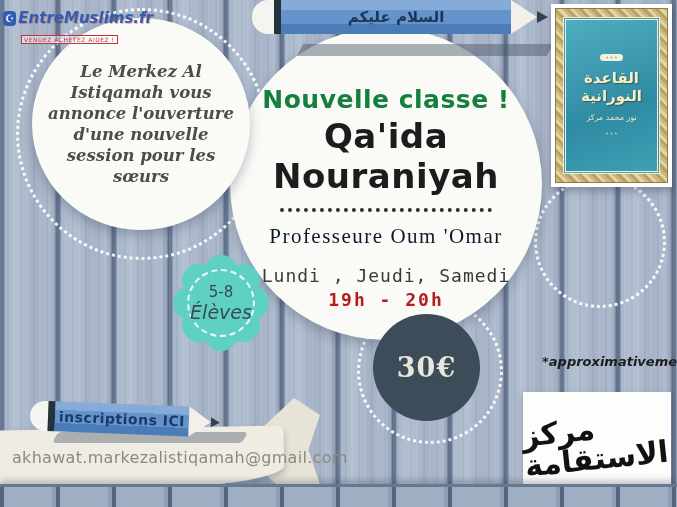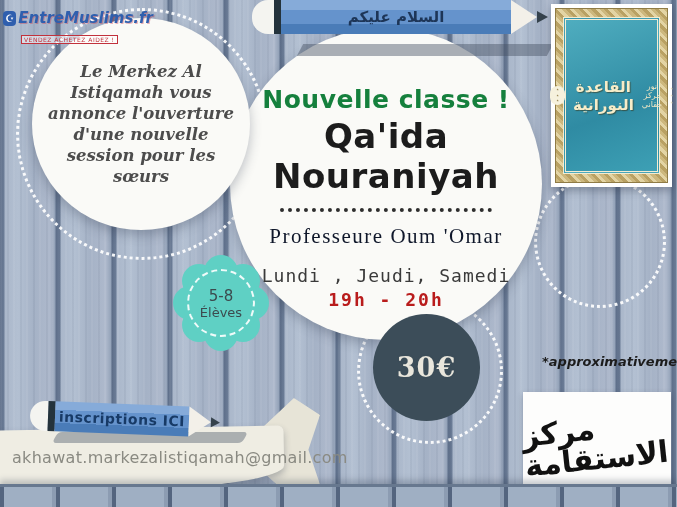--- a/index.html
+++ b/index.html
@@ -57,37 +57,37 @@
   #pencil-bottom .lead{border-top-width:5px;border-bottom-width:5px;border-left-width:9px;}
   #pencil-bottom .body span{font-size:14px;color:#173a66;font-weight:bold;letter-spacing:.5px;}
   #pencil-bottom-shadow{left:55px;top:432px;width:190px;height:11px;background:rgba(70,82,100,.4);transform:skewX(-30deg);border-radius:4px;}
   
   #book{left:551px;top:4px;width:121px;height:183px;background:#fff;padding:4px;box-sizing:border-box;box-shadow:0 4px 8px rgba(40,50,70,.35);}
   #book .frame{width:100%;height:100%;box-sizing:border-box;padding:8px 7px;
     background:repeating-linear-gradient(45deg,#cdb87e 0 3px,#b9a163 3px 6px,#e3d4a4 6px 9px);
     border:1px solid #8f7b45;}
   #book .inner{width:100%;height:100%;box-sizing:border-box;border:3px double #f3ecd2;
     background:linear-gradient(160deg,#4fadbf,#2f8ba3 60%,#3da0b5);
-    display:flex;flex-direction:row;align-items:center;justify-content:center;text-align:center;gap:8px;padding:4px;}
+    display:flex;flex-direction:column;align-items:center;justify-content:center;text-align:center;gap:8px;padding:4px;}
   #book .pill{background:#f6f1dd;border-radius:8px;font-size:5px;color:#8f7b45;padding:1px 6px;line-height:1.1;}
   #book .btitle{color:#f7edc9;font-weight:bold;font-size:15px;text-shadow:1px 1px 1px rgba(60,40,0,.5);}
   #book .bauthor{color:#eee6c4;font-size:8px;}
   #book .bfoot{color:#e8e0be;font-size:5px;line-height:1.4;}
   
   #ring-duration{left:534px;top:176px;width:126px;height:126px;}
   #duration-badge{left:549px;top:191px;width:97px;height:96px;background:#72c29b;display:flex;flex-direction:column;align-items:center;justify-content:center;text-align:center;}
   #duration-badge .l1,#duration-badge .l2{font-weight:800;color:#174a42;font-size:17px;line-height:1.15;}
   
   #students-badge{left:177px;top:259px;width:88px;height:88px;}
   #students-badge .petal{position:absolute;width:34px;height:34px;border-radius:50%;background:#5fd0c4;}
   #students-badge .core{position:absolute;left:6px;top:6px;width:76px;height:76px;border-radius:50%;background:#5fd0c4;}
   #students-badge .dash{position:absolute;left:10px;top:10px;width:68px;height:68px;border-radius:50%;border:2px dashed rgba(255,255,255,.9);box-sizing:border-box;}
   #students-badge .stack{position:absolute;inset:0;display:flex;flex-direction:column;align-items:center;justify-content:center;color:#3c4a4e;}
   #students-badge .s1{font-size:15px;}
-  #students-badge .s2{font-size:13px;}
+  #students-badge .s2{font-size:19px;font-style:italic;}
   
   #ring-price{left:357px;top:298px;width:140px;height:140px;}
   #price-circle{left:373px;top:314px;width:107px;height:107px;background:#3c4d59;display:flex;align-items:center;justify-content:center;}
   #price-circle span{font-family:"DejaVu Serif",serif;font-weight:bold;font-size:27px;color:#e9e6dc;letter-spacing:1px;text-shadow:0 0 2px rgba(60,77,89,.8);text-align:center;}
   
   #footnote{left:542px;top:354px;font-size:13px;font-weight:bold;font-style:italic;color:#1c1c1c;}
   
   #calligraphy{left:523px;top:392px;width:148px;height:103px;background:#fdfdfc;box-shadow:0 3px 6px rgba(40,50,70,.3);display:flex;align-items:center;justify-content:center;}
   #calligraphy span{font-size:30px;font-weight:bold;color:#111;transform:rotate(-6deg);line-height:1;}
   
@@ -136,21 +136,21 @@
       <div class="name">EntreMuslims.fr</div>
     </div>
     <div class="tag">VENDEZ ACHETEZ AIDEZ !</div>
   </div>
 
   <div class="abs" id="book">
     <div class="frame">
       <div class="inner">
         <div class="pill">٭ ٭ ٭</div>
         <div class="btitle">القاعدة النورانية</div>
-        <div class="bauthor">نور مركز حقاني</div>
+        <div class="bauthor">نور محمد مركز</div>
         <div class="bfoot">٭ ٭ ٭</div>
       </div>
     </div>
   </div>
 
 
   <div class="abs" id="students-badge">
     <div class="petal" style="left:27px;top:-4px;"></div>
     <div class="petal" style="left:49px;top:5px;"></div>
     <div class="petal" style="left:58px;top:27px;"></div>

